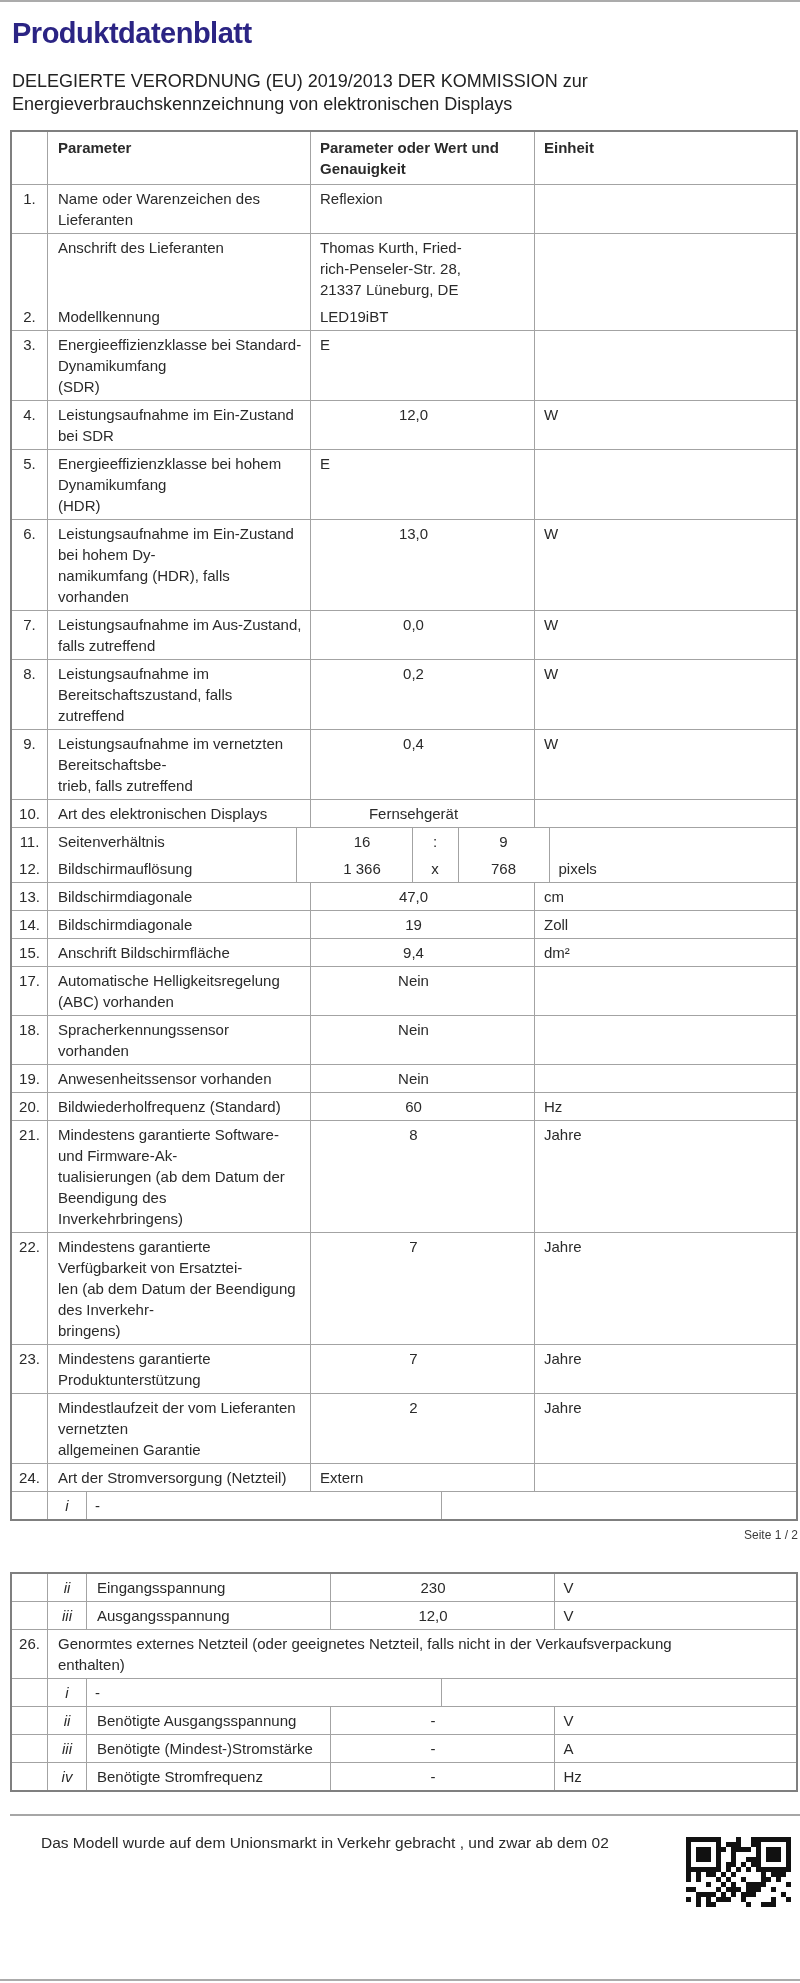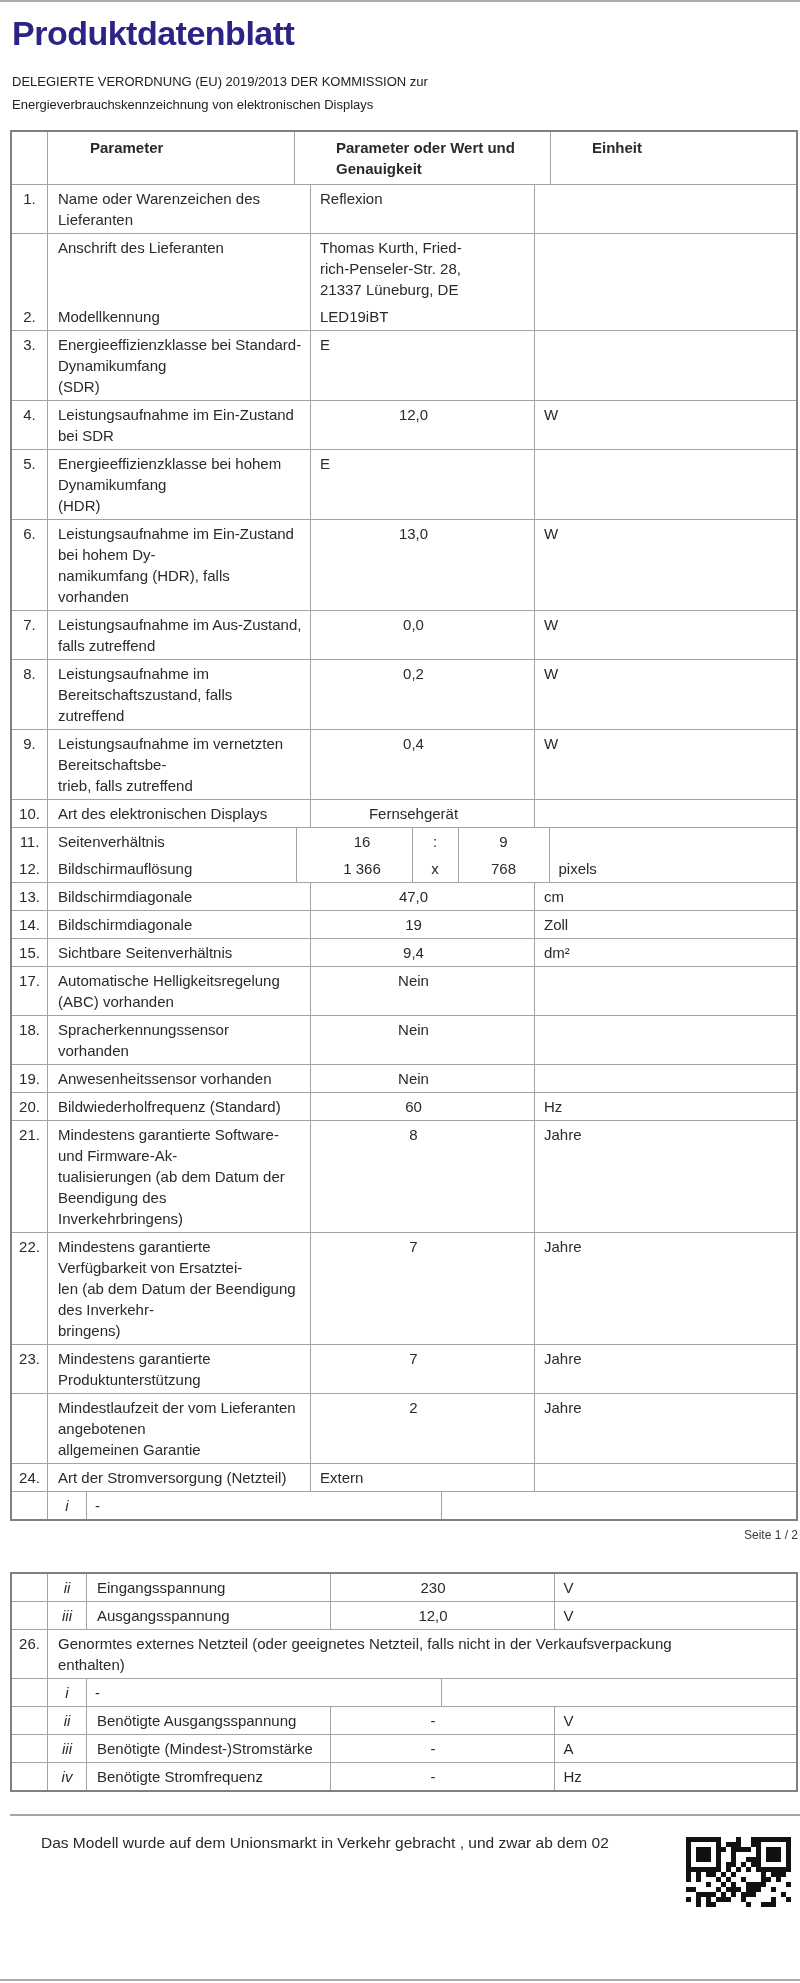--- a/index.html
+++ b/index.html
@@ -13,24 +13,24 @@
     font-family:"Liberation Sans","DejaVu Sans",sans-serif;
     color:var(--txt);font-size:15px;line-height:21px;
     -webkit-font-smoothing:antialiased;
   }
   .rule{position:absolute;left:0;width:800px;height:2px;background:#ababab;}
   .rule.top{top:0;}
   .rule.bottomrule{top:1979px;}
   .content{padding:10px 2px 0 10px;}
   h1{
     margin:4px 0 18px 2px;
-    font-size:34px;line-height:38px;font-weight:bold;
+    font-size:29px;line-height:38px;font-weight:bold;
     letter-spacing:-0.5px;
   }
-  .subtitle{margin:0 0 14px 2px;white-space:pre-line;font-size:13px;line-height:23px;color:#222;}
+  .subtitle{margin:0 0 14px 2px;white-space:pre-line;font-size:18px;line-height:23px;color:#222;}
 
   
   .ptable{width:788px;border:2px solid var(--b1);box-sizing:border-box;background:#fff;}
   .trow{display:flex;border-bottom:1px solid var(--b2);align-items:stretch;}
   .trow:last-child{border-bottom:none;}
   .trow.nb{border-bottom:none;}
   .c{box-sizing:border-box;padding:3px 8px;border-right:1px solid var(--b2);}
   .c:last-child{border-right:none;}
   .c.num{width:36px;flex:none;text-align:center;padding:3px 4px;}
   .c.roman{width:39px;flex:none;font-style:italic;text-align:center;padding:3px 4px;}
@@ -38,21 +38,21 @@
   .c.val{width:224px;flex:none;}
   .c.val.ar{text-align:center;padding-right:26px;}
   .c.val.al{text-align:left;padding-left:9px;white-space:pre-line;}
   .c.unit{flex:1;padding-left:9px;}
   .c.rv1{width:100px;flex:none;text-align:center;margin-left:16px;}
   .c.rsep{width:46px;flex:none;text-align:center;}
   .c.rv2{width:91px;flex:none;text-align:center;}
   .c.spantext{flex:1;white-space:pre-line;padding-left:10px;}
   .c.rest{flex:1;}
   .trow.head .c{font-weight:bold;padding-top:5px;padding-bottom:5px;white-space:pre-line;}
-  .trow.head{border-bottom:1px solid var(--b2);gap:32px;}
+  .trow.head{border-bottom:1px solid var(--b2);}
   .pageind{width:788px;text-align:right;font-size:12px;color:#3a3a3a;margin:4px 2px 26px 0;}
   .t2{margin-bottom:0;}
 
   
   .bottom{margin-top:22px;border-top:2px solid #a6a6a6;width:790px;padding-top:16px;}
   .market{position:relative;height:128px;}
   .market-text{width:652px;white-space:nowrap;overflow:hidden;font-size:15.5px;margin-left:31px;}
   .qr{
     position:absolute;top:2px;right:6px;width:111px;height:111px;
     background:#fff;padding:3px;box-sizing:border-box;
@@ -176,21 +176,21 @@
         <div class="c unit">cm</div>
       </div>
       <div class="trow std">
         <div class="c num">14.</div>
         <div class="c param">Bildschirmdiagonale</div>
         <div class="c val ar">19</div>
         <div class="c unit">Zoll</div>
       </div>
       <div class="trow std">
         <div class="c num">15.</div>
-        <div class="c param">Sichtbare Seitenverhältnis</div>
+        <div class="c param">Anschrift Bildschirmfläche</div>
         <div class="c val ar">9,4</div>
         <div class="c unit">dm²</div>
       </div>
       <div class="trow std">
         <div class="c num">17.</div>
         <div class="c param">Automatische Helligkeitsregelung (ABC) vorhanden</div>
         <div class="c val ar">Nein</div>
         <div class="c unit"></div>
       </div>
       <div class="trow std">
@@ -228,21 +228,21 @@
         <div class="c unit">Jahre</div>
       </div>
       <div class="trow std">
         <div class="c num">23.</div>
         <div class="c param">Mindestens garantierte Produktunterstützung</div>
         <div class="c val ar">7</div>
         <div class="c unit">Jahre</div>
       </div>
       <div class="trow std">
         <div class="c num"></div>
-        <div class="c param">Mindestlaufzeit der vom Lieferanten angebotenen
+        <div class="c param">Mindestlaufzeit der vom Lieferanten vernetzten
 allgemeinen Garantie</div>
         <div class="c val ar">2</div>
         <div class="c unit">Jahre</div>
       </div>
       <div class="trow std">
         <div class="c num">24.</div>
         <div class="c param">Art der Stromversorgung (Netzteil)</div>
         <div class="c val al">Extern</div>
         <div class="c unit"></div>
       </div>

